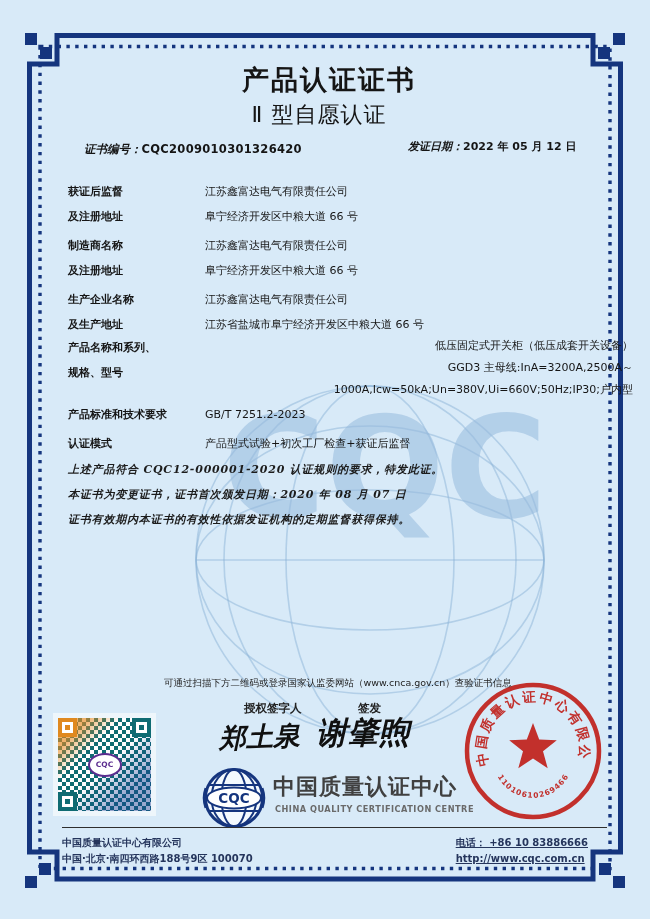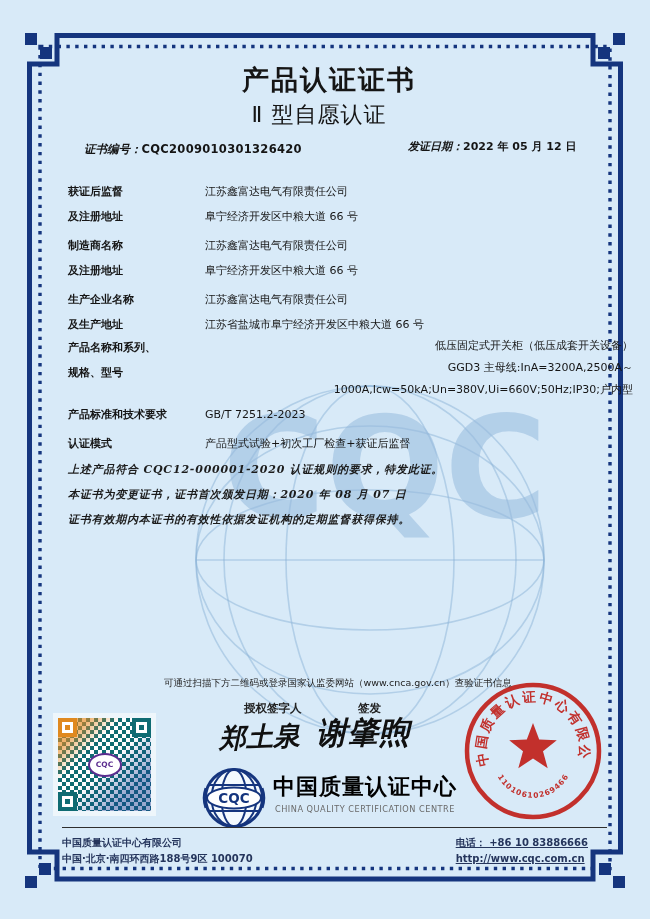--- a/index.html
+++ b/index.html
@@ -30,22 +30,22 @@
       linear-gradient(315deg, rgba(27,63,148,.45) 0 22%, rgba(27,63,148,0) 48%),
       linear-gradient(135deg, rgba(232,138,30,.65) 0 16%, rgba(232,138,30,0) 34%),
       repeating-conic-gradient(#0f6b72 0% 25%, rgba(255,255,255,.92) 25% 50%);
     background-size:100% 100%,100% 100%,8px 8px;}
   .finder{position:absolute;width:19px;height:19px;border:4px solid #0f6b72;background:#fff;box-sizing:border-box;}
   .finder::after{content:"";position:absolute;left:3px;top:3px;width:5px;height:5px;background:#0f6b72;}
   .finder.o{border-color:#e0891f;}.finder.o::after{background:#e0891f;}
   .qr-logo{position:absolute;left:50%;top:50%;transform:translate(-50%,-50%);width:30px;height:20px;
     background:#fff;border:2px solid #5b2d8f;border-radius:50%;color:#5b2d8f;font-size:7.5px;font-weight:bold;
     display:flex;align-items:center;justify-content:center;}
-  .logo-cn{left:273px;top:772px;font-size:22px;font-weight:bold;letter-spacing:1px;color:#000000;white-space:nowrap;}
-  .logo-en{left:275px;top:804px;font-size:8.2px;font-weight:normal;letter-spacing:.5px;color:#6a6a6a;white-space:nowrap;text-align:right;}
+  .logo-cn{left:273px;top:772px;font-size:22px;font-weight:bold;letter-spacing:1px;color:#404040;white-space:nowrap;}
+  .logo-en{left:275px;top:804px;font-size:8.2px;font-weight:bold;letter-spacing:.5px;color:#6a6a6a;white-space:nowrap;text-align:right;}
   .divider{left:62px;top:827px;width:545px;border-top:1.5px solid #2e2e2e;height:0;}
   .foot{top:835px;font-size:10px;font-weight:bold;line-height:15.5px;color:#25355c;}
   .foot.l{left:62px;}
   .foot.r{right:62px;text-decoration:underline;}
   .seal{left:463px;top:681px;mix-blend-mode:multiply;opacity:.93;}
 </style>
 </head>
 <body>
 
 <div class="page">

